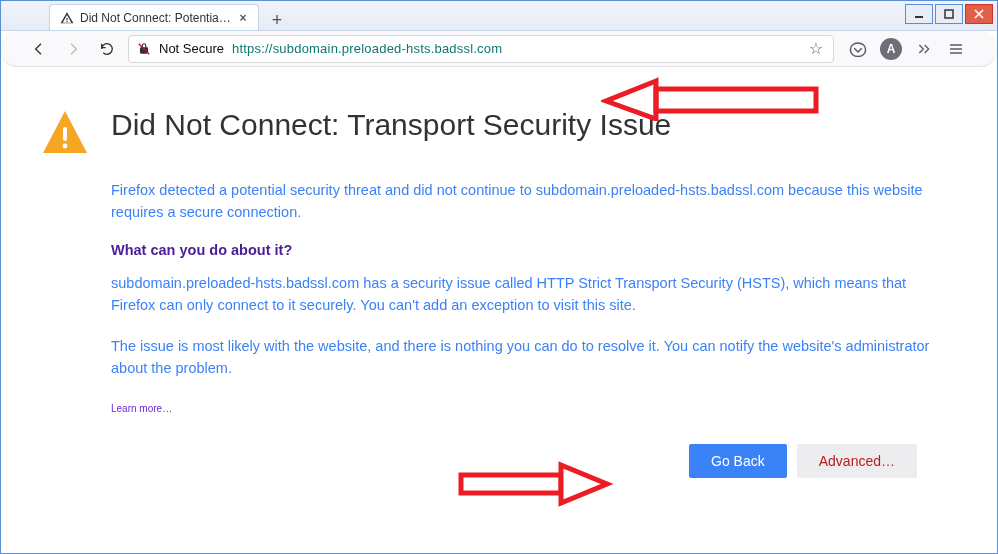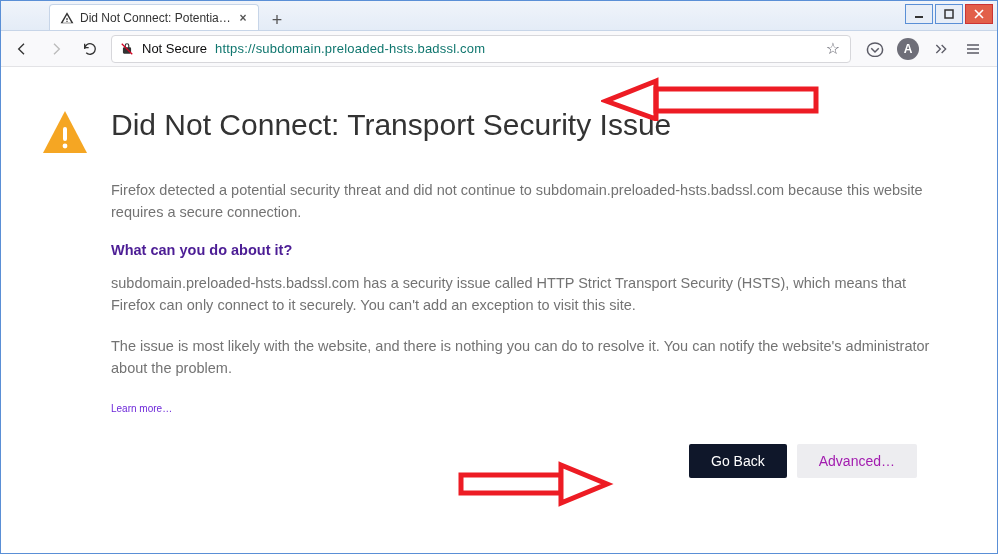--- a/index.html
+++ b/index.html
@@ -51,23 +51,24 @@
     }
     .window-controls { position:absolute; right:4px; top:3px; display:flex; gap:2px; }
     .winbtn { width:28px; height:20px; border:1px solid #5a8fd6; background:#e8eef7; display:flex; align-items:center; justify-content:center; font-size:10px; cursor:pointer; }
     .winbtn.close { background:#e25f49; border-color:#c33; color:#fff; }
     
     .toolbar {
       height: 36px;
       background:#f9f9fb;
       display:flex;
       align-items:center;
-      padding:0 8px;
+      padding:0 25px;
       gap:8px;
       border-bottom:1px solid #e3e3e6;
+      border-radius:16px;
     }
     .nav-btn { width:26px; height:26px; display:flex; align-items:center; justify-content:center; color:#333; cursor:pointer; font-size:16px; }
     .nav-btn.disabled { color:#bbb; cursor:default;}
     .url-bar {
       flex:1;
       height:28px;
       border:1px solid #d7d7db;
       border-radius:4px;
       background:#fff;
       display:flex;
@@ -85,27 +86,27 @@
     .avatar { width:22px; height:22px; border-radius:50%; background:#6e6e78; color:#fff; display:flex; align-items:center; justify-content:center; font-size:12px; font-weight:600;}
     
     .content {
       position: relative;
       padding: 40px 40px 0 40px;
     }
     .title-row { display:flex; align-items:flex-start; gap:22px; margin-bottom:22px; }
     .warn-icon { width:48px; height:48px; flex-shrink:0; margin-top:2px;}
     .page-title { font-size:30px; color:#333; font-weight:400; line-height:1.2; }
     .text-block { margin-left:70px; max-width:820px; }
-    .para { font-size:14.5px; color:#737373; line-height:1.55; margin-bottom:18px; }
+    .para { font-size:14.5px; color:#3b82f6; line-height:1.55; margin-bottom:18px; }
     .subhead { font-weight:700; font-size:14.5px; color:#4c1d95; margin-bottom:14px; }
     .link { color:#6d28d9; font-size:10px; cursor:pointer; display:inline-block; }
     .buttons { display:flex; gap:10px; justify-content:flex-end; margin-top:28px; margin-right:40px;}
     .btn { padding:9px 22px; font-size:14px; border:none; cursor:pointer; border-radius:2px;}
-    .btn-primary { background:#0f172a; color:#fff; }
-    .btn-secondary { background:#ededf0; color:#a21caf; }
+    .btn-primary { background:#3b82f6; color:#fff; }
+    .btn-secondary { background:#ededf0; color:#b91c1c; }
     
     .arrow-svg { position:absolute; pointer-events:none; }
   </style>
 </head>
 <body>
 
 <div class="window-top">
   <div class="tab-strip">
     <div class="tab">
       <span class="tab-icon">

